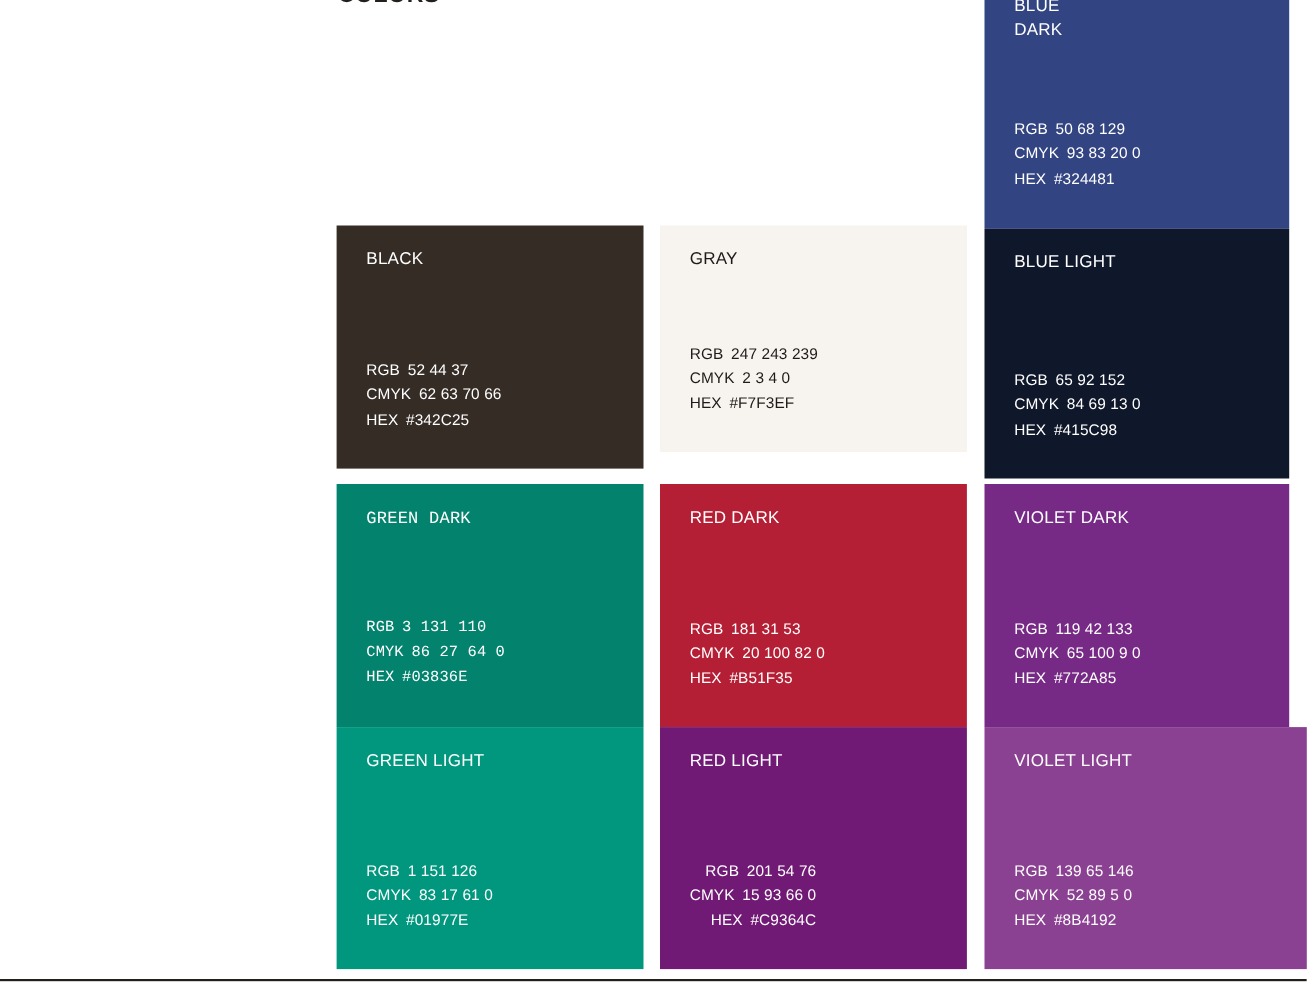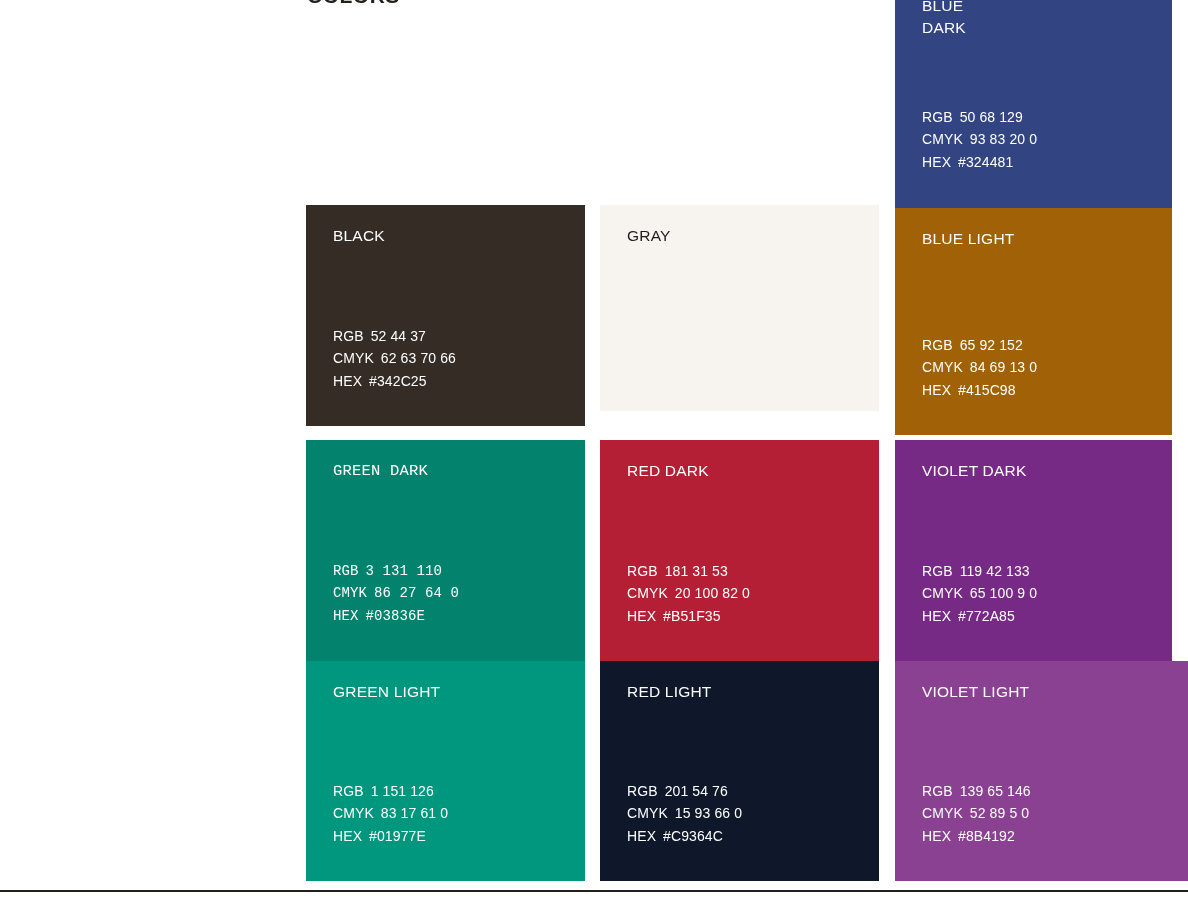--- a/index.html
+++ b/index.html
@@ -115,40 +115,45 @@
   <div class="swatch on-dark" id="sw-blue-dark" style="background-color: rgb(50, 68, 129);">
     <div class="sw-name">BLUE
 DARK</div>
     <div class="sw-values">
       <span class="sw-row"><span class="sw-key">RGB</span><span class="sw-val">50 68 129</span></span>
       <span class="sw-row"><span class="sw-key">CMYK</span><span class="sw-val">93 83 20 0</span></span>
       <span class="sw-row"><span class="sw-key">HEX</span><span class="sw-val">#324481</span></span>
     </div>
   </div>
 
-  <div class="swatch on-dark" id="sw-blue-light" style="background-color: #a16207;">
+  <div class="swatch on-dark" id="sw-blue-light" style="background-color: #0f172a;">
     <div class="sw-name">BLUE LIGHT</div>
     <div class="sw-values">
       <span class="sw-row"><span class="sw-key">RGB</span><span class="sw-val">65 92 152</span></span>
       <span class="sw-row"><span class="sw-key">CMYK</span><span class="sw-val">84 69 13 0</span></span>
       <span class="sw-row"><span class="sw-key">HEX</span><span class="sw-val">#415C98</span></span>
     </div>
   </div>
 
   <div class="swatch on-dark" id="sw-black" style="background-color: rgb(52, 44, 37);">
     <div class="sw-name">BLACK</div>
     <div class="sw-values">
       <span class="sw-row"><span class="sw-key">RGB</span><span class="sw-val">52 44 37</span></span>
       <span class="sw-row"><span class="sw-key">CMYK</span><span class="sw-val">62 63 70 66</span></span>
       <span class="sw-row"><span class="sw-key">HEX</span><span class="sw-val">#342C25</span></span>
     </div>
   </div>
 
   <div class="swatch on-light" id="sw-gray" style="background-color: rgb(247, 243, 239);">
     <div class="sw-name">GRAY</div>
+    <div class="sw-values">
+      <span class="sw-row"><span class="sw-key">RGB</span><span class="sw-val">247 243 239</span></span>
+      <span class="sw-row"><span class="sw-key">CMYK</span><span class="sw-val">2 3 4 0</span></span>
+      <span class="sw-row"><span class="sw-key">HEX</span><span class="sw-val">#F7F3EF</span></span>
+    </div>
   </div>
 
   <div class="swatch on-dark" id="sw-green-dark" style="background-color: rgb(3, 131, 110); font-family: Liberation Mono, monospace;">
     <div class="sw-name">GREEN DARK</div>
     <div class="sw-values">
       <span class="sw-row"><span class="sw-key">RGB</span><span class="sw-val">3 131 110</span></span>
       <span class="sw-row"><span class="sw-key">CMYK</span><span class="sw-val">86 27 64 0</span></span>
       <span class="sw-row"><span class="sw-key">HEX</span><span class="sw-val">#03836E</span></span>
     </div>
   </div>
@@ -173,21 +178,21 @@
 
   <div class="swatch on-dark" id="sw-green-light" style="background-color: rgb(1, 151, 126);">
     <div class="sw-name">GREEN LIGHT</div>
     <div class="sw-values">
       <span class="sw-row"><span class="sw-key">RGB</span><span class="sw-val">1 151 126</span></span>
       <span class="sw-row"><span class="sw-key">CMYK</span><span class="sw-val">83 17 61 0</span></span>
       <span class="sw-row"><span class="sw-key">HEX</span><span class="sw-val">#01977E</span></span>
     </div>
   </div>
 
-  <div class="swatch on-dark" id="sw-red-light" style="background-color: #0f172a;">
+  <div class="swatch on-dark" id="sw-red-light" style="background-color: #701a75; text-align: right;">
     <div class="sw-name">RED LIGHT</div>
     <div class="sw-values">
       <span class="sw-row"><span class="sw-key">RGB</span><span class="sw-val">201 54 76</span></span>
       <span class="sw-row"><span class="sw-key">CMYK</span><span class="sw-val">15 93 66 0</span></span>
       <span class="sw-row"><span class="sw-key">HEX</span><span class="sw-val">#C9364C</span></span>
     </div>
   </div>
 
   <div class="swatch on-dark" id="sw-violet-light" style="background-color: rgb(139, 65, 146);">
     <div class="sw-name">VIOLET LIGHT</div>

